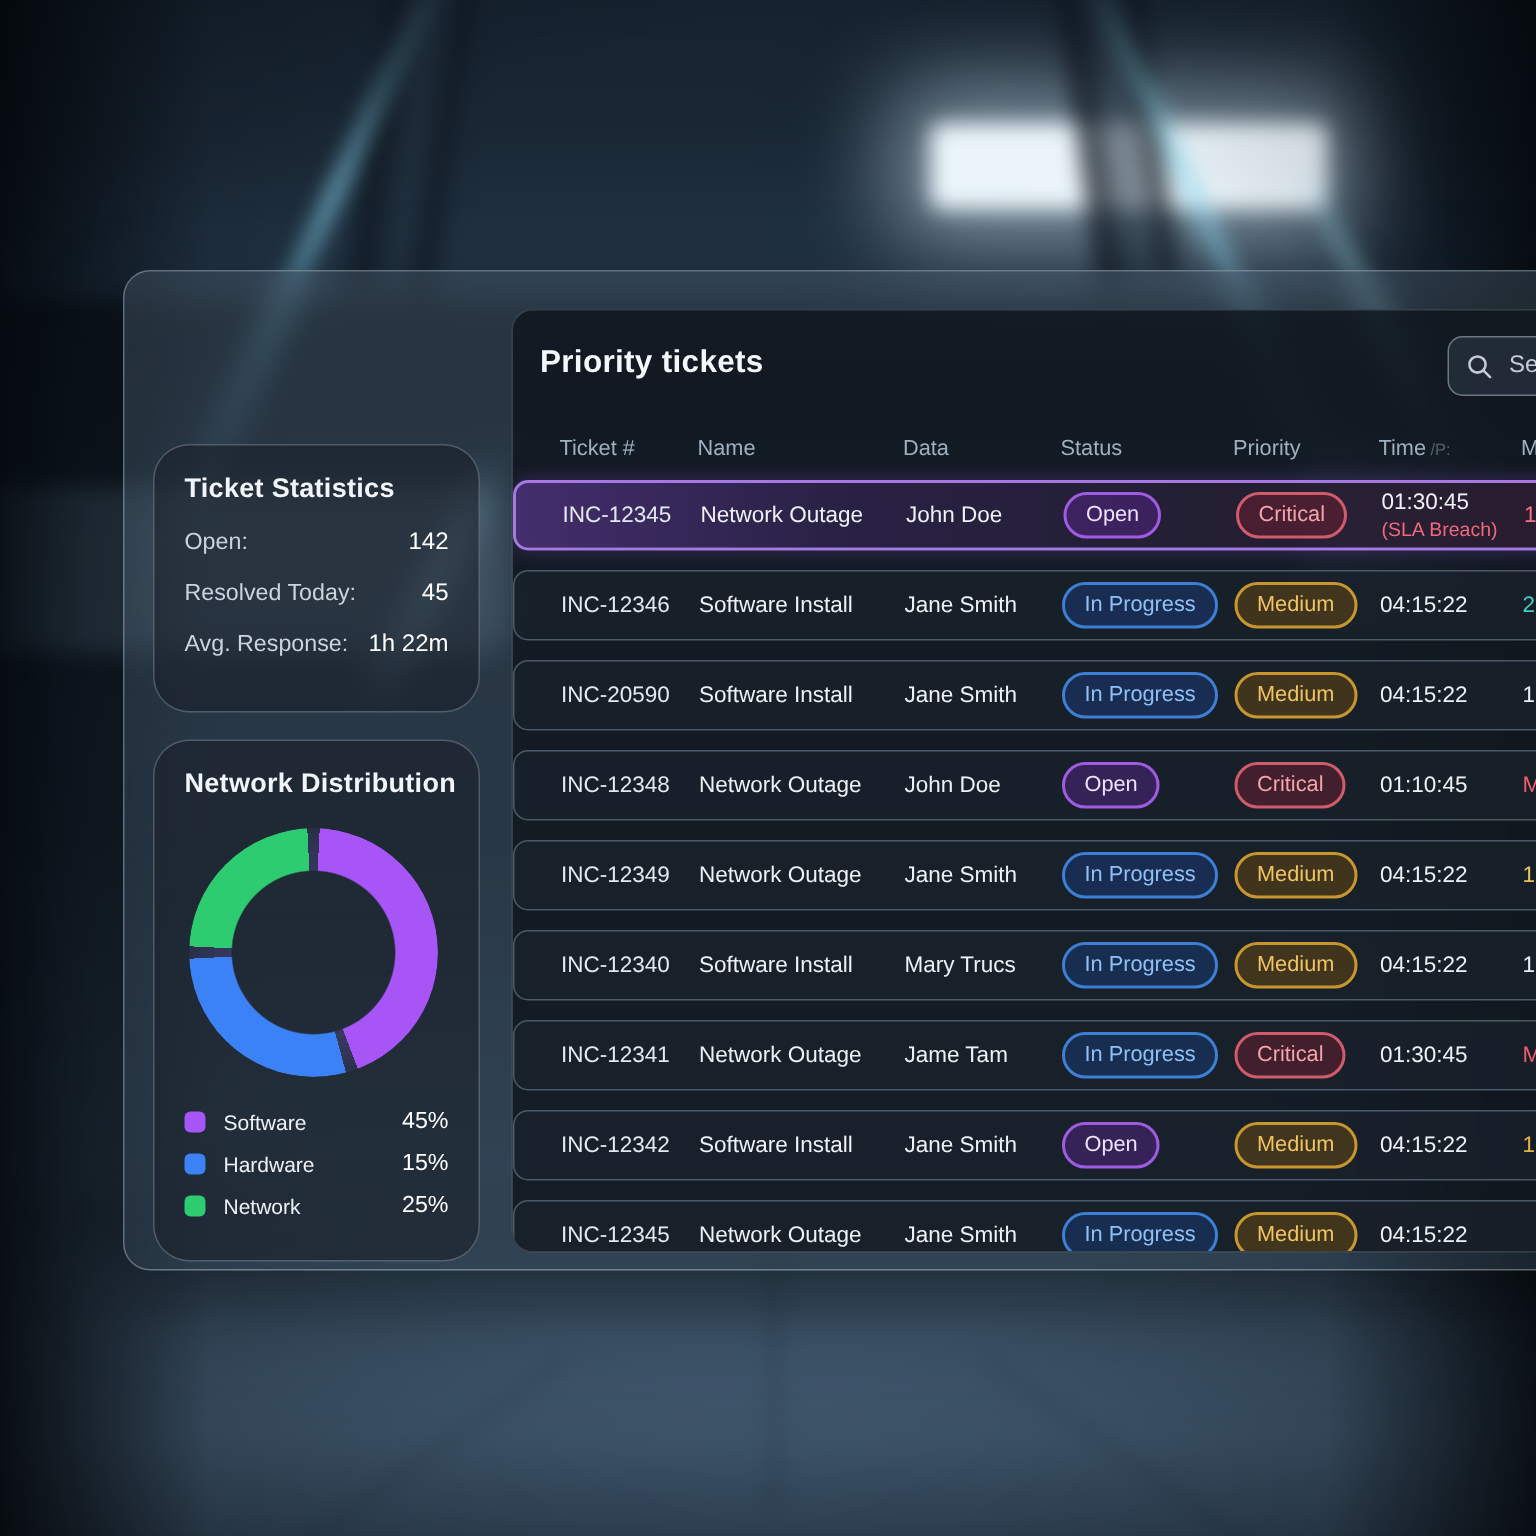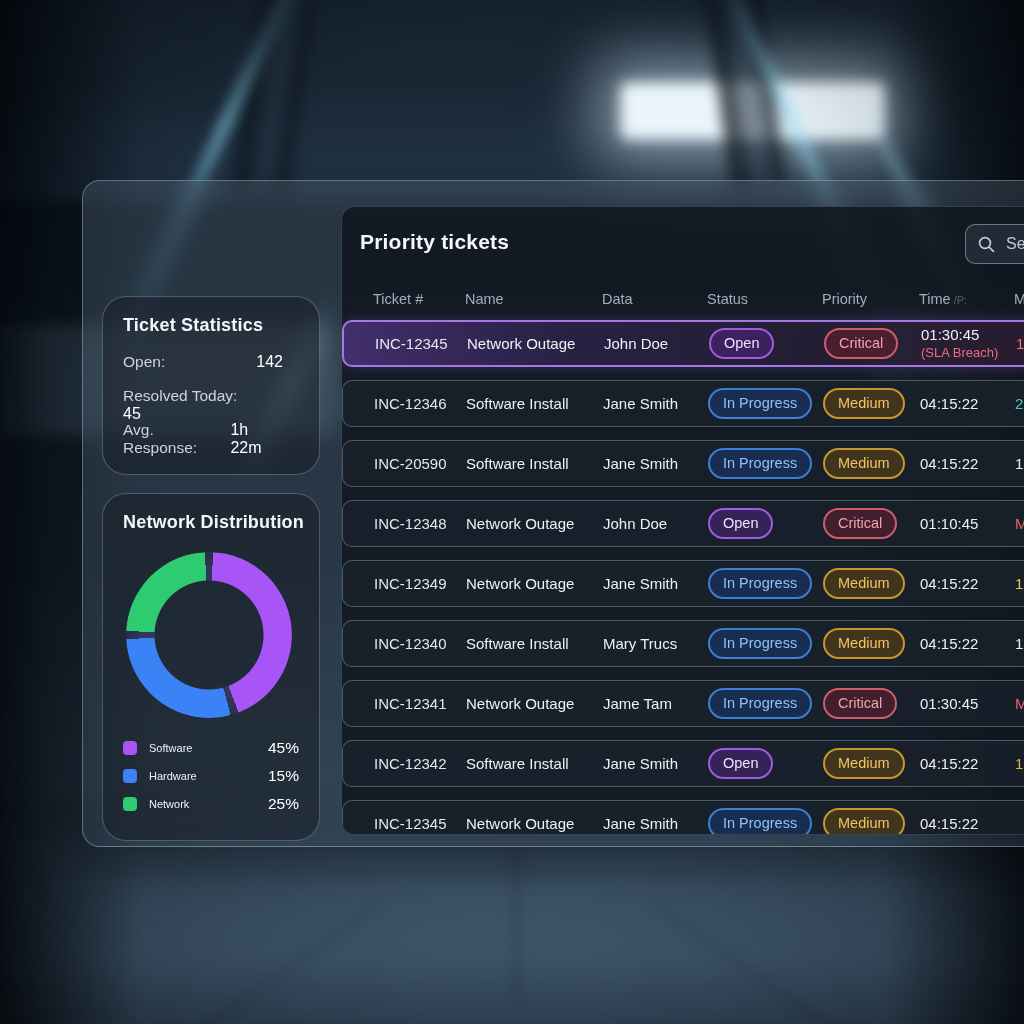--- a/index.html
+++ b/index.html
@@ -44,32 +44,32 @@
   
   .glass{position:absolute;left:82px;top:180px;width:990px;height:665px;border-radius:18px;
     background:linear-gradient(180deg,rgba(72,88,102,.40),rgba(46,60,74,.46));
     border:1px solid rgba(225,238,248,.32);
     box-shadow:0 20px 60px rgba(0,0,0,.45);
     backdrop-filter:blur(9px);-webkit-backdrop-filter:blur(9px);}
   .card{position:absolute;left:19px;width:216px;border-radius:24px;
     background:rgba(24,30,38,.55);border:1px solid rgba(195,210,225,.30);}
   .card-title{position:absolute;left:20px;top:18px;font-size:18px;font-weight:700;color:#f2f6fa;letter-spacing:.2px;}
   #stats-card{top:115px;height:177px;}
-  .stat-row{position:absolute;left:20px;right:36px;display:flex;justify-content:space-between;align-items:baseline;}
+  .stat-row{position:absolute;left:20px;right:20px;display:flex;justify-content:space-between;align-items:baseline;}
   .stat-label{font-size:15.5px;color:#ccd4db;}
   .stat-value{font-size:16px;color:#fff;font-weight:500;}
   #dist-card{top:312px;height:346px;}
   .donut{position:absolute;left:23px;top:58px;width:166px;height:166px;border-radius:50%;
     -webkit-mask:radial-gradient(circle,transparent 0 54px,#000 55px);
     mask:radial-gradient(circle,transparent 0 54px,#000 55px);
     filter:drop-shadow(0 0 10px rgba(130,100,230,.28));}
   .legend{position:absolute;left:20px;right:20px;top:244px;}
   .legend-row{display:flex;align-items:center;height:20px;margin-bottom:8px;}
   .swatch{width:14px;height:14px;border-radius:4px;margin-right:12px;flex:0 0 auto;}
-  .legend-label{font-size:11px;color:#eef2f6;flex:1;}
+  .legend-label{font-size:14px;color:#eef2f6;flex:1;}
   .legend-value{font-size:15.5px;color:#fff;}
 
   
   .main-panel{position:absolute;left:258px;top:25px;width:745px;height:627px;border-radius:14px;
     background:rgba(14,20,28,.80);border:1px solid rgba(185,205,220,.22);overflow:hidden;}
   .panel-title{position:absolute;left:18px;top:23px;font-size:21px;font-weight:700;color:#f5f8fb;letter-spacing:.2px;}
   .search-box{position:absolute;left:623px;top:17px;width:165px;height:40px;border-radius:10px;
     background:rgba(48,60,72,.55);border:1px solid rgba(200,214,226,.45);
     display:flex;align-items:center;padding:0 12px;box-sizing:border-box;}
   .search-box svg{flex:0 0 auto;margin-right:9px;}
@@ -128,21 +128,21 @@
 </div>
 
 <div class="glass">
 
   <div class="card" id="stats-card">
     <div class="card-title">Ticket Statistics</div>
     <div class="stat-row" style="top:56px;">
       <span class="stat-label">Open:</span>
       <span class="stat-value">142</span>
     </div>
-    <div class="stat-row" style="top:90px;flex-direction:column;">
+    <div class="stat-row" style="top:90px;">
       <span class="stat-label">Resolved Today:</span>
       <span class="stat-value">45</span>
     </div>
     <div class="stat-row" style="top:124px;">
       <span class="stat-label">Avg. Response:</span>
       <span class="stat-value">1h 22m</span>
     </div>
   </div>
 
   <div class="card" id="dist-card">

